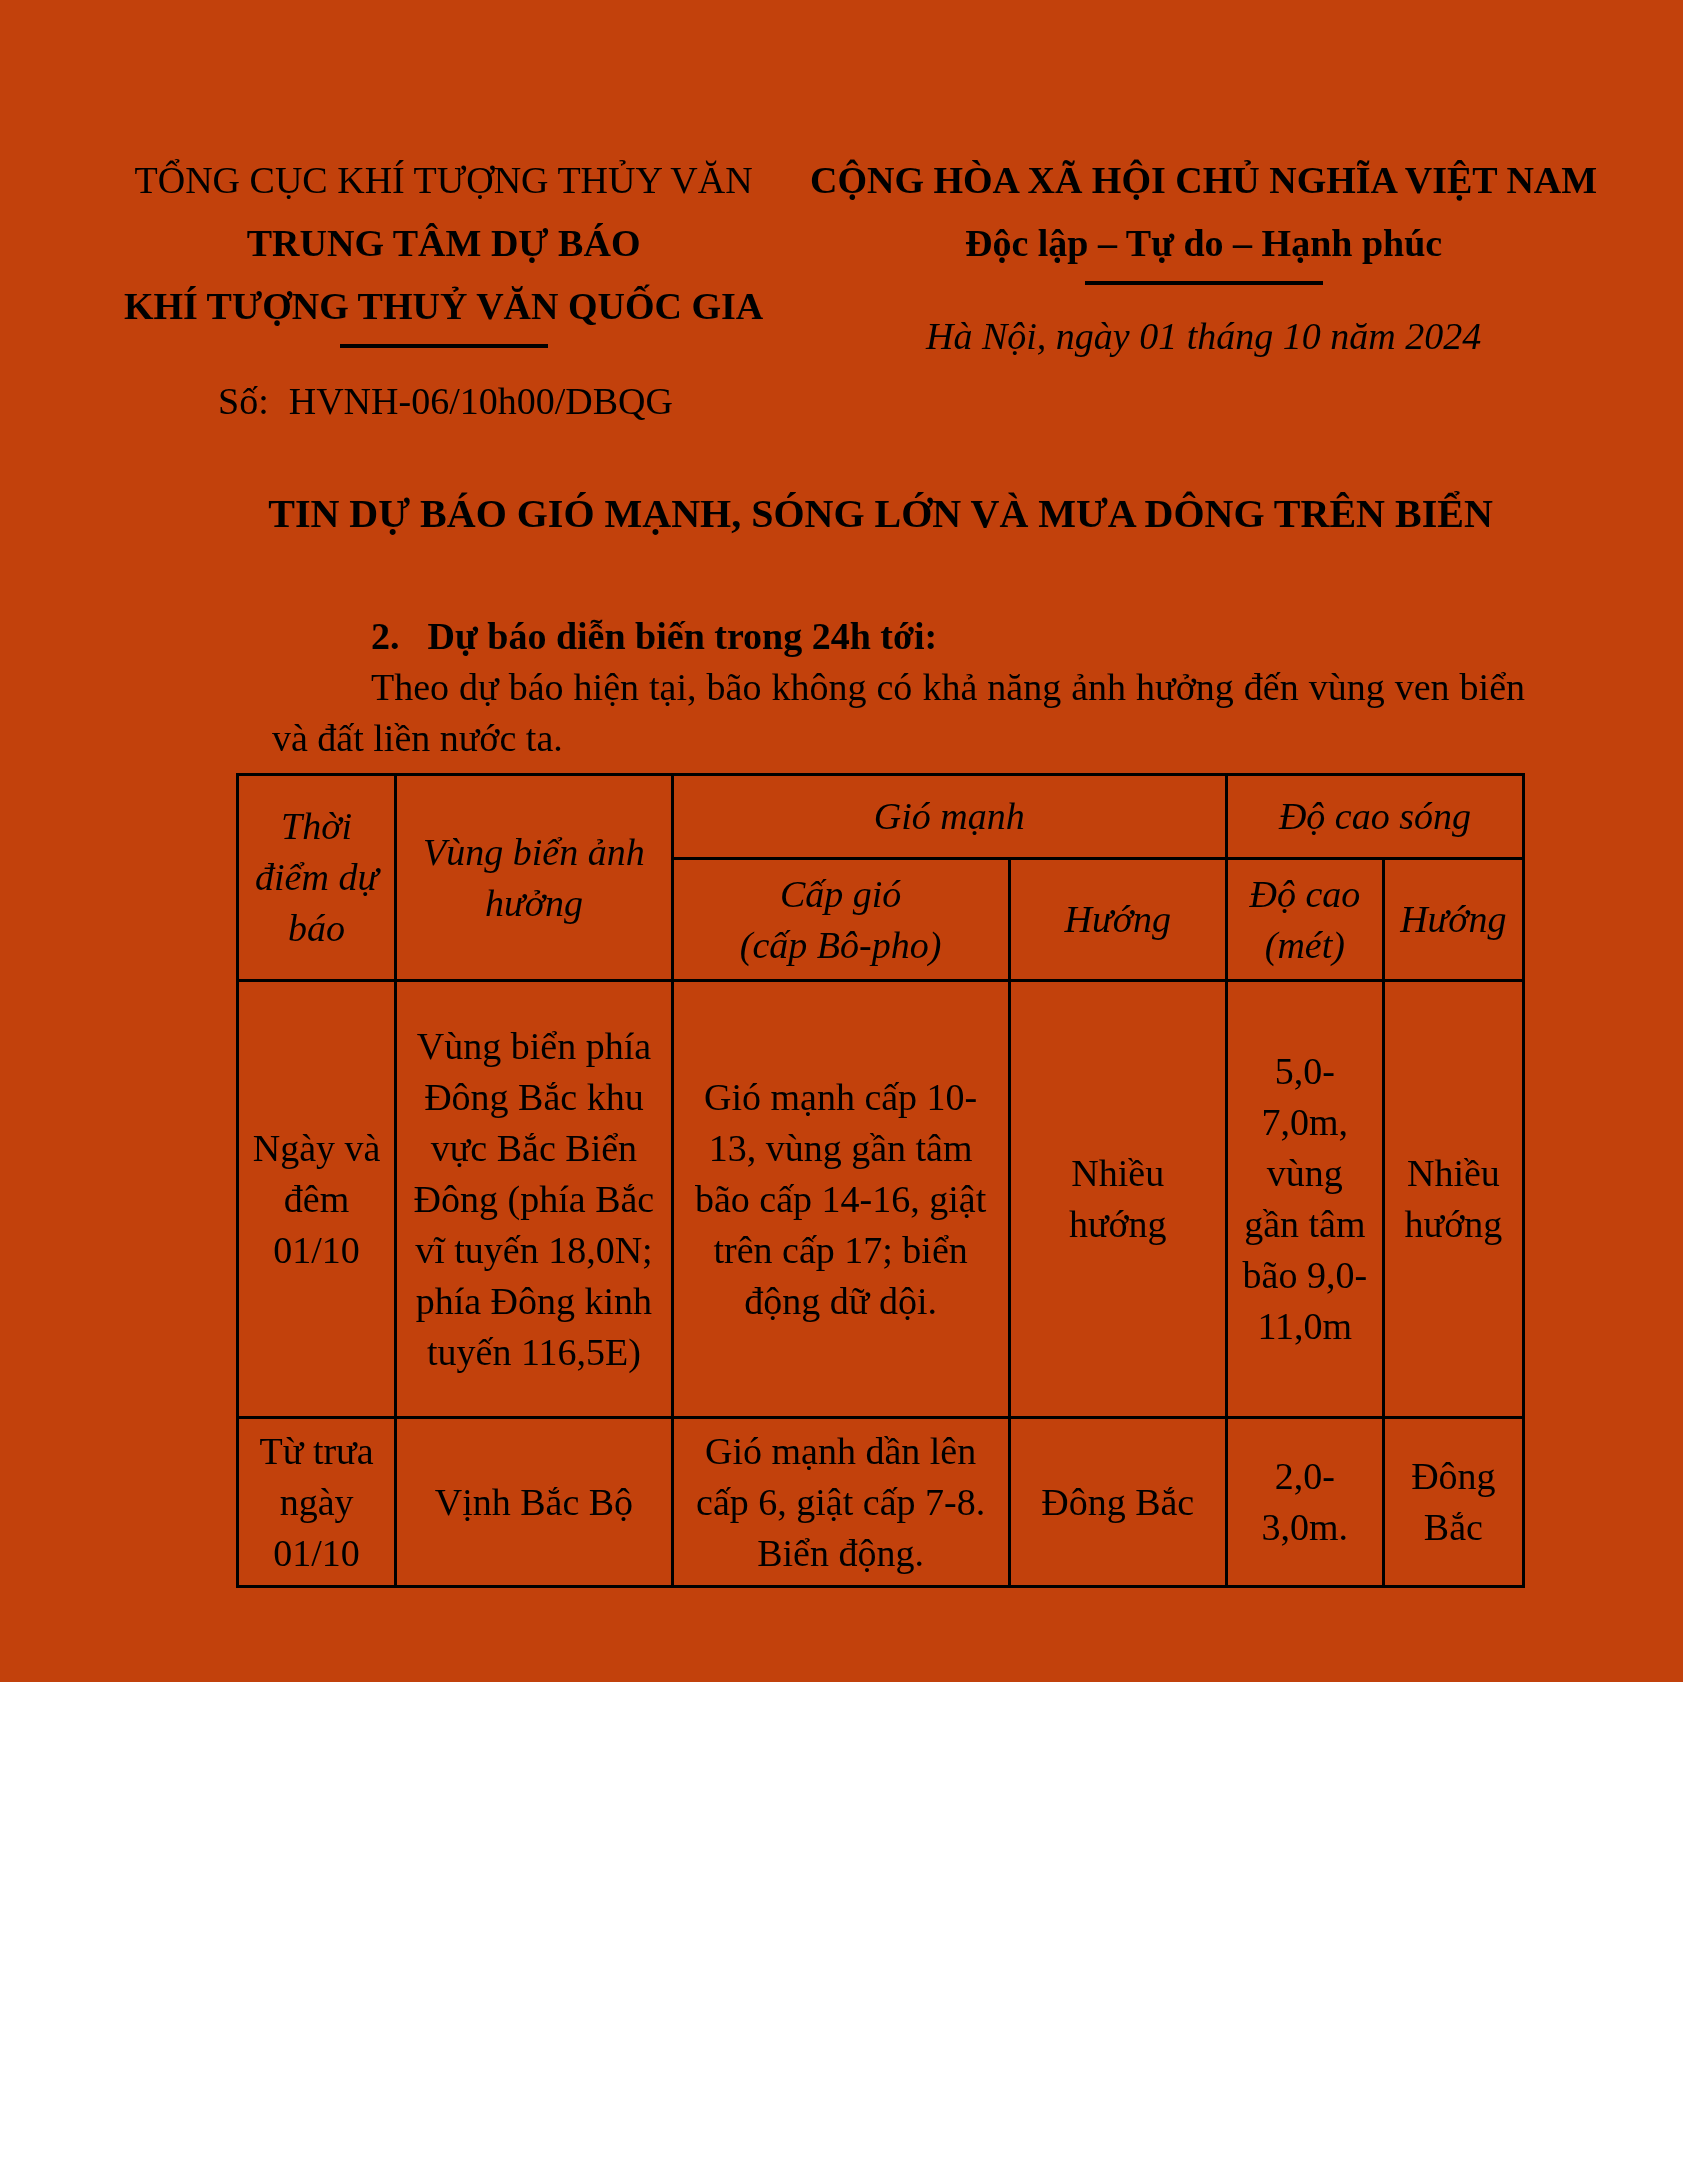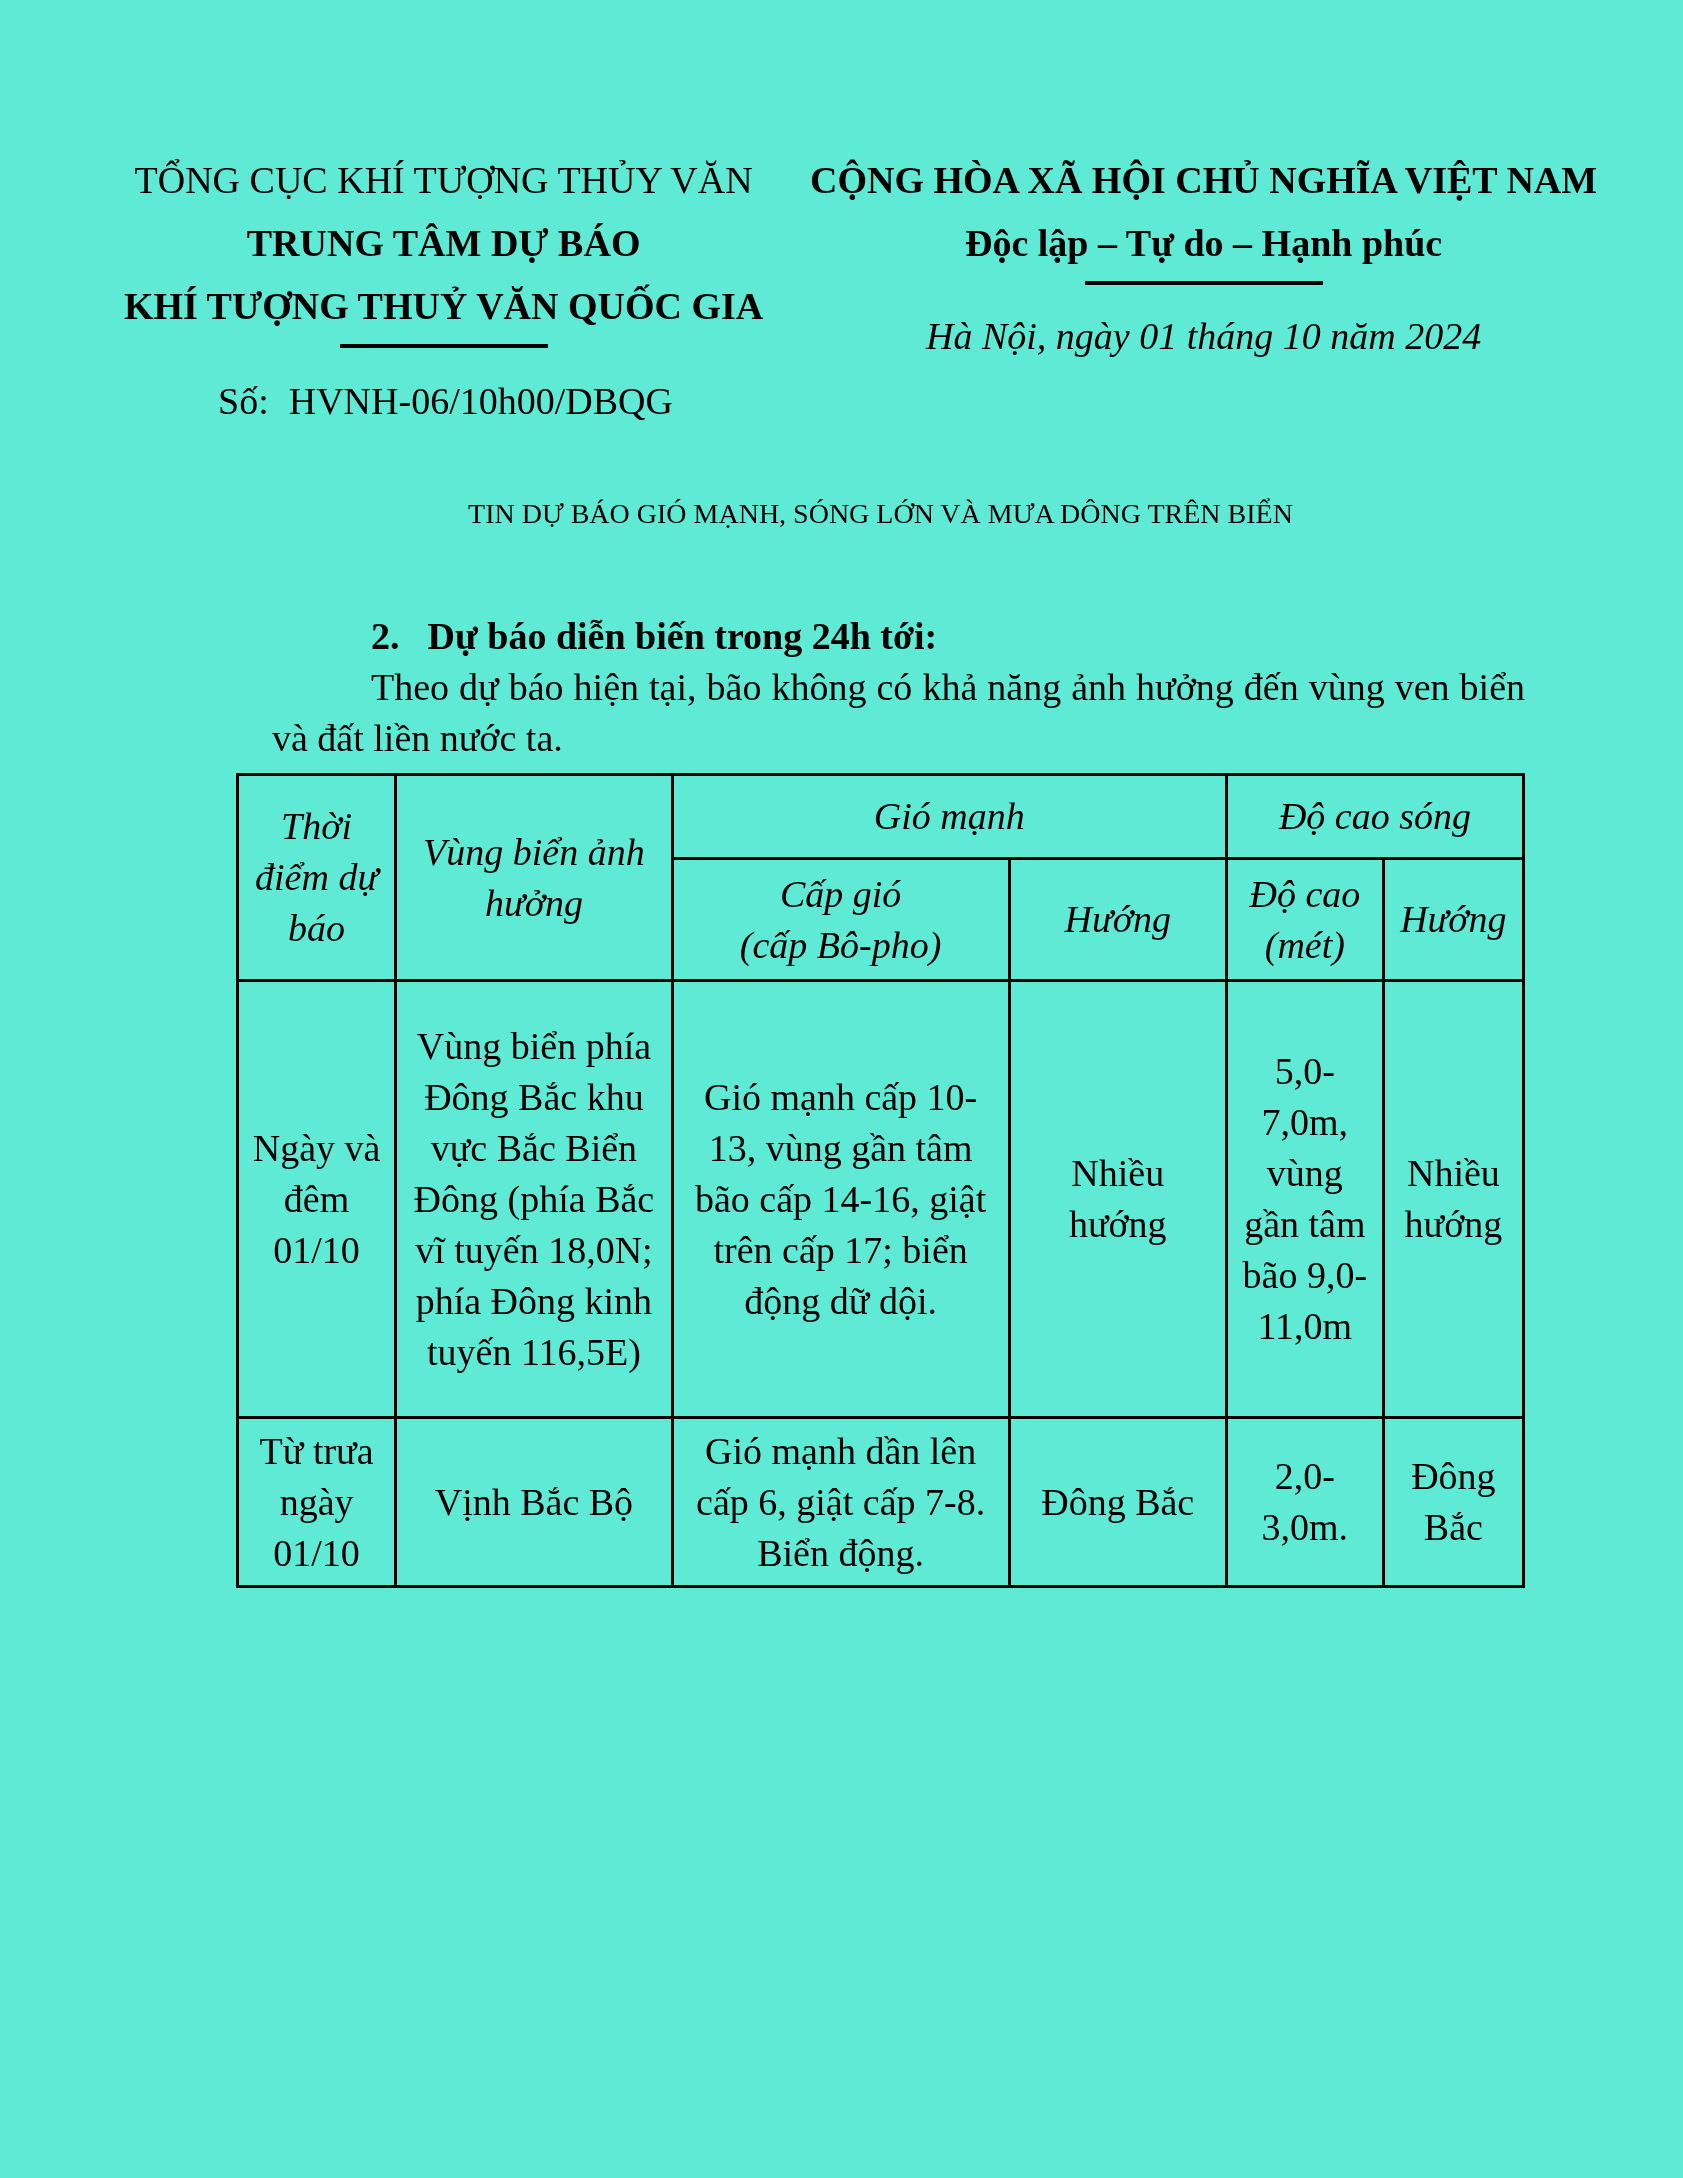--- a/index.html
+++ b/index.html
@@ -3,22 +3,22 @@
 <meta charset="utf-8">
 <style>
   html, body {
     margin: 0;
     padding: 0;
     background: #ffffff;
   }
   .page {
     position: relative;
     width: 1683px;
-    height: 2178px;
-    background: #5eead4;
+    height: 1682px;
+    background: #c2410c;
     color: #000000;
     font-family: "Liberation Serif", "DejaVu Serif", serif;
     font-size: 38px;
     overflow: hidden;
   }
   
   .header {
     display: flex;
     padding: 149px 69px 0 94px;
     align-items: flex-start;
@@ -51,22 +51,22 @@
   .dateline {
     font-style: italic;
     margin-top: 20px;
   }
   
   .content {
     margin: 0 158px 0 236px;
   }
   .doc-title {
     text-align: center;
-    font-weight: normal;
-    font-size: 28px;
+    font-weight: bold;
+    font-size: 40px;
     margin-top: 61px;
     margin-bottom: 71px;
     line-height: 53px;
   }
   .section-heading {
     font-weight: bold;
     padding-left: 99px;
     line-height: 51px;
     margin: 0;
   }

